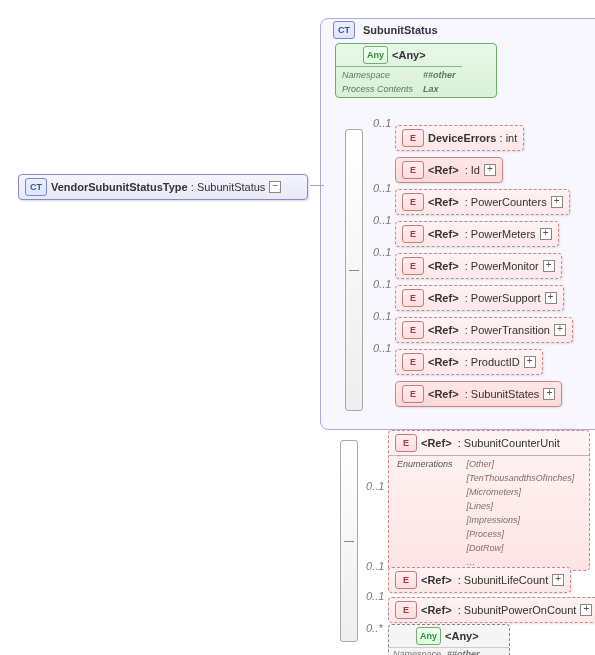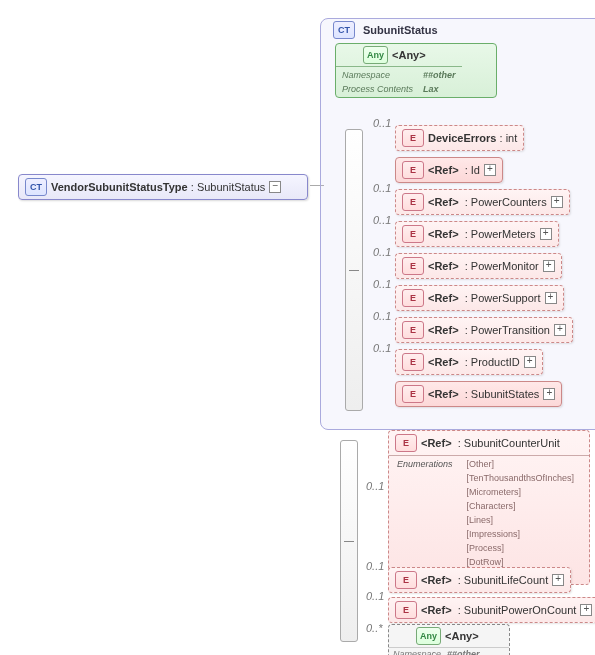--- a/index.html
+++ b/index.html
@@ -128,21 +128,21 @@
     background: linear-gradient(#fff4f4,#fde4e4);
     border-radius: 4px;
   }
   .enum-header {
     border-bottom: 1px solid #ccaaaa;
     padding: 3px 6px;
     display: flex;
     align-items: center;
     white-space: nowrap;
   }
-  .enum-body td { font-size: 9px; padding: 1px 6px; color:#8a6a6a; }
+  .enum-body td { font-size: 9px; padding: 1px 6px; color:#8a6a6a; font-style: italic; }
   .enum-body td.lbl { color:#555; font-style: italic; }
   .expander {
     width: 10px; height: 10px;
     border: 1px solid #888;
     background: #fff;
     font-size: 10px;
     line-height: 8px;
     text-align: center;
     display: inline-block;
     margin-left: 4px;
@@ -289,24 +289,20 @@
       <tr>
             <td></td>
             <td>[TenThousandthsOfInches]</td>
           </tr>
       <tr>
             <td></td>
             <td>[Micrometers]</td>
           </tr>
       <tr>
             <td></td>
-            <td>[Characters]</td>
-          </tr>
-      <tr>
-            <td></td>
             <td>[Lines]</td>
           </tr>
       <tr>
             <td></td>
             <td>[Impressions]</td>
           </tr>
       <tr>
             <td></td>
             <td>[Process]</td>
           </tr>

